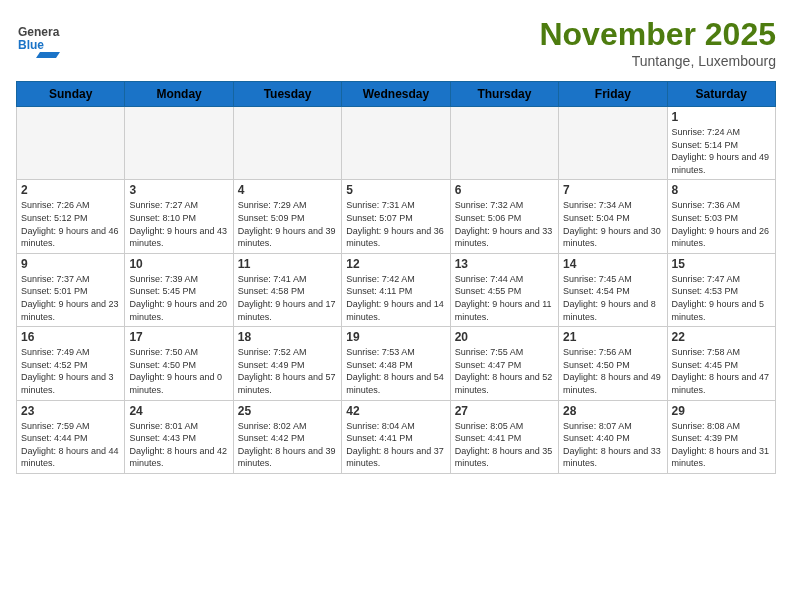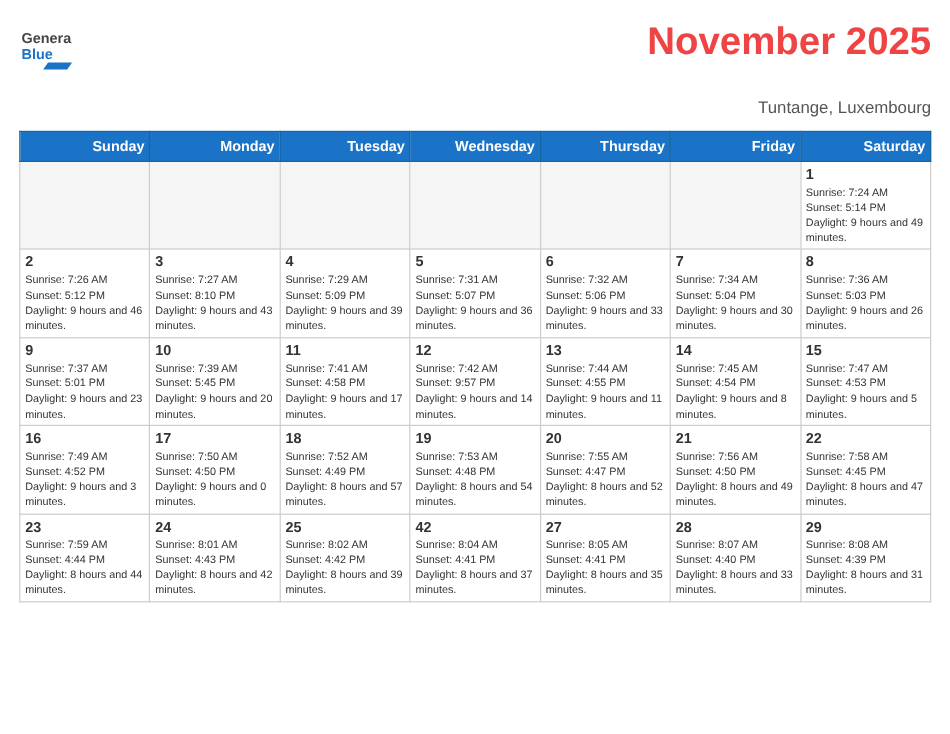--- a/index.html
+++ b/index.html
@@ -15,39 +15,38 @@
       justify-content: space-between;
       align-items: flex-start;
       margin-bottom: 12px;
     }
     .title-block {
       text-align: right;
     }
     .month-year {
       font-size: 32px;
       font-weight: bold;
-      color: #ef4444;
+      color: #4d7c0f;
     }
     .location {
       font-size: 14px;
       color: #555;
-      margin-top: 28px;
     }
     .calendar {
       width: 100%;
       border-collapse: collapse;
       border: 1px solid #ccc;
     }
     .calendar th {
       background-color: #1a73c7;
-      color: #ffffff;
+      color: #000000;
       font-size: 12px;
       font-weight: bold;
       padding: 5px 4px;
-      text-align: right;
+      text-align: center;
       border: 1px solid #1565a0;
     }
     .calendar td {
       vertical-align: top;
       border: 1px solid #ccc;
       padding: 3px 4px;
       width: 108px;
       min-height: 70px;
       font-size: 9.5px;
       color: #333;
@@ -194,21 +193,21 @@
         <td>
           <span class="day-number">11</span>
           <div class="day-info">Sunrise: 7:41 AM
 Sunset: 4:58 PM
 Daylight: 9 hours
 and 17 minutes.</div>
         </td>
         <td>
           <span class="day-number">12</span>
           <div class="day-info">Sunrise: 7:42 AM
-Sunset: 9:57 PM
+Sunset: 4:11 PM
 Daylight: 9 hours
 and 14 minutes.</div>
         </td>
         <td>
           <span class="day-number">13</span>
           <div class="day-info">Sunrise: 7:44 AM
 Sunset: 4:55 PM
 Daylight: 9 hours
 and 11 minutes.</div>
         </td>

